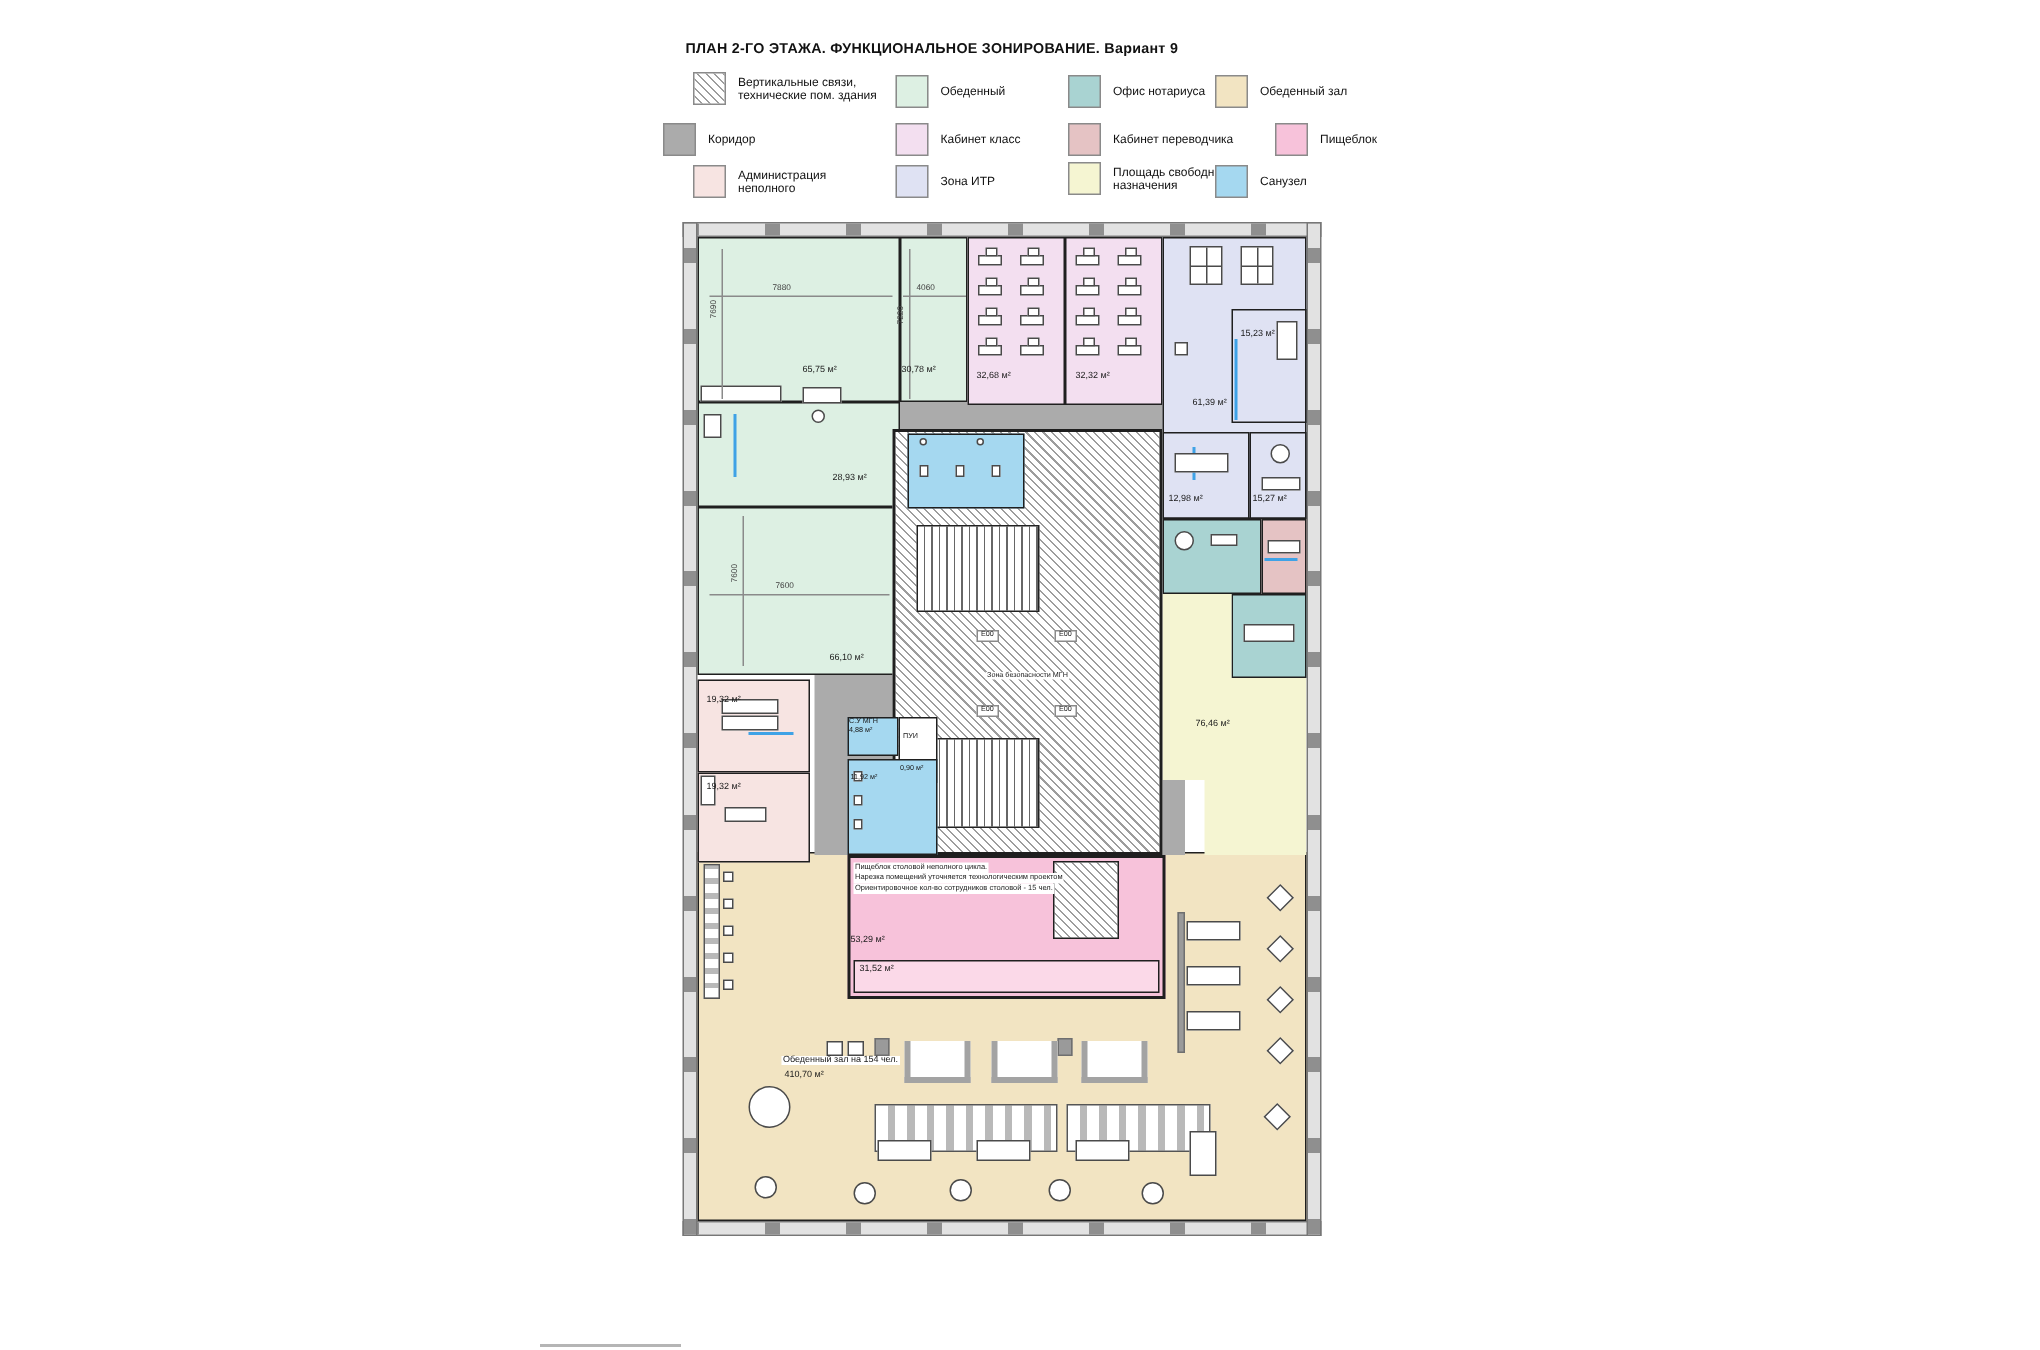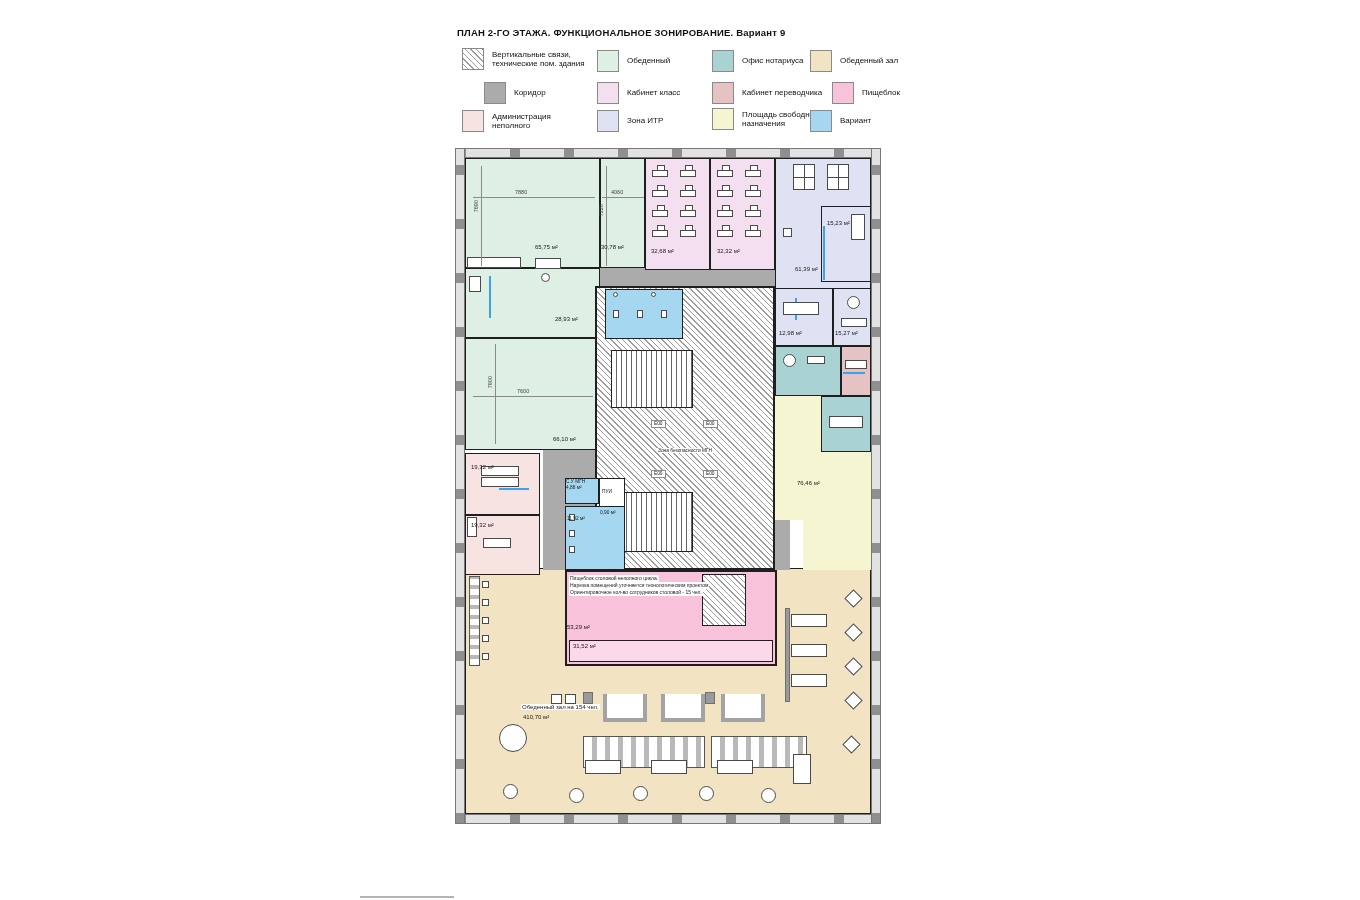--- a/index.html
+++ b/index.html
@@ -53,21 +53,21 @@
 <div class="screen">
 
   <div class="title">ПЛАН 2-ГО ЭТАЖА. ФУНКЦИОНАЛЬНОЕ ЗОНИРОВАНИЕ. Вариант 9</div>
 
   <div>
     <div class="lg-item" style="left:462px;top:48px">
       <span class="sw hatch"></span>
       <span class="lg-label">Вертикальные связи,
 технические пом. здания</span>
     </div>
-    <div class="lg-item" style="left:484px;top:82px">
+    <div class="lg-item" style="left:442px;top:82px">
       <span class="sw c-corr"></span>
       <span class="lg-label">Коридор</span>
     </div>
     <div class="lg-item" style="left:462px;top:110px">
       <span class="sw c-admin"></span>
       <span class="lg-label">Администрация неполного</span>
     </div>
     <div class="lg-item" style="left:597px;top:50px">
       <span class="sw c-photo"></span>
       <span class="lg-label">Обеденный</span>
@@ -89,27 +89,27 @@
       <span class="lg-label">Кабинет переводчика</span>
     </div>
     <div class="lg-item" style="left:712px;top:108px">
       <span class="sw c-free"></span>
       <span class="lg-label">Площадь свободного назначения</span>
     </div>
     <div class="lg-item" style="left:810px;top:50px">
       <span class="sw c-dine"></span>
       <span class="lg-label">Обеденный зал</span>
     </div>
-    <div class="lg-item" style="left:832px;top:82px">
+    <div class="lg-item" style="left:850px;top:82px">
       <span class="sw c-kitchen"></span>
       <span class="lg-label">Пищеблок</span>
     </div>
     <div class="lg-item" style="left:810px;top:110px">
       <span class="sw c-wc"></span>
-      <span class="lg-label">Вариант</span>
+      <span class="lg-label">Санузел</span>
     </div>
   </div>
 
   <div class="plan">
 
     <div class="wallband-h" style="left:0;top:0;width:426px"></div>
     <div class="wallband-h" style="left:0;top:666px;width:426px"></div>
     <div class="wallband-v" style="left:0;top:0;height:676px"></div>
     <div class="wallband-v" style="left:416px;top:0;height:676px"></div>
 

